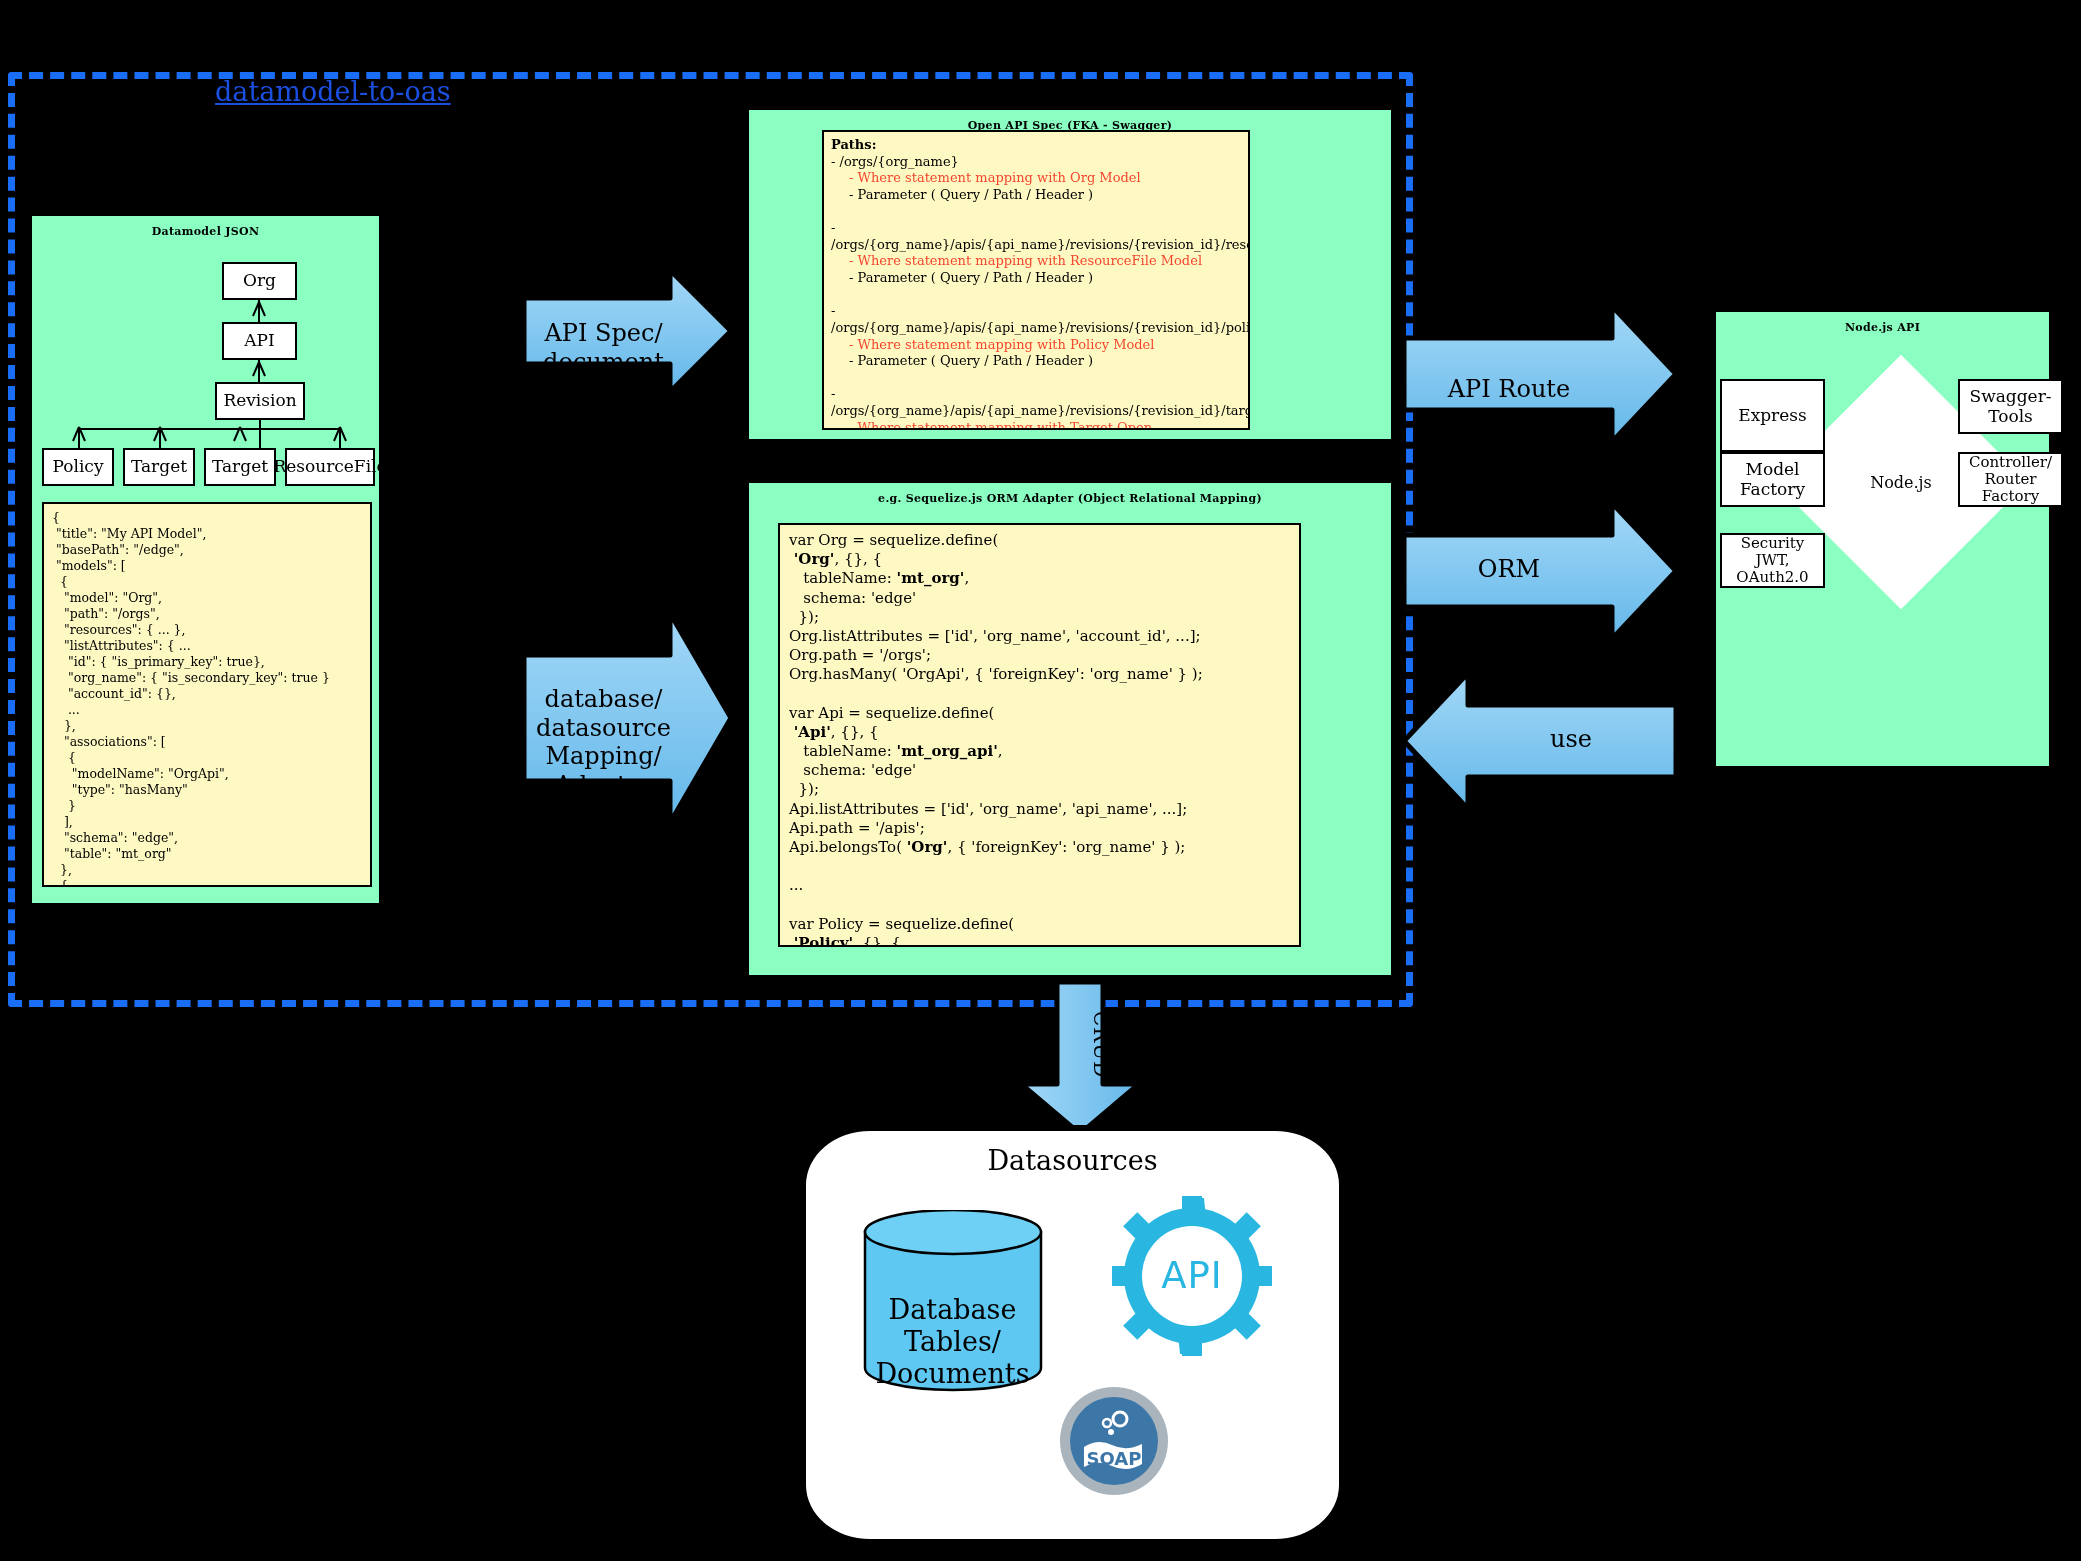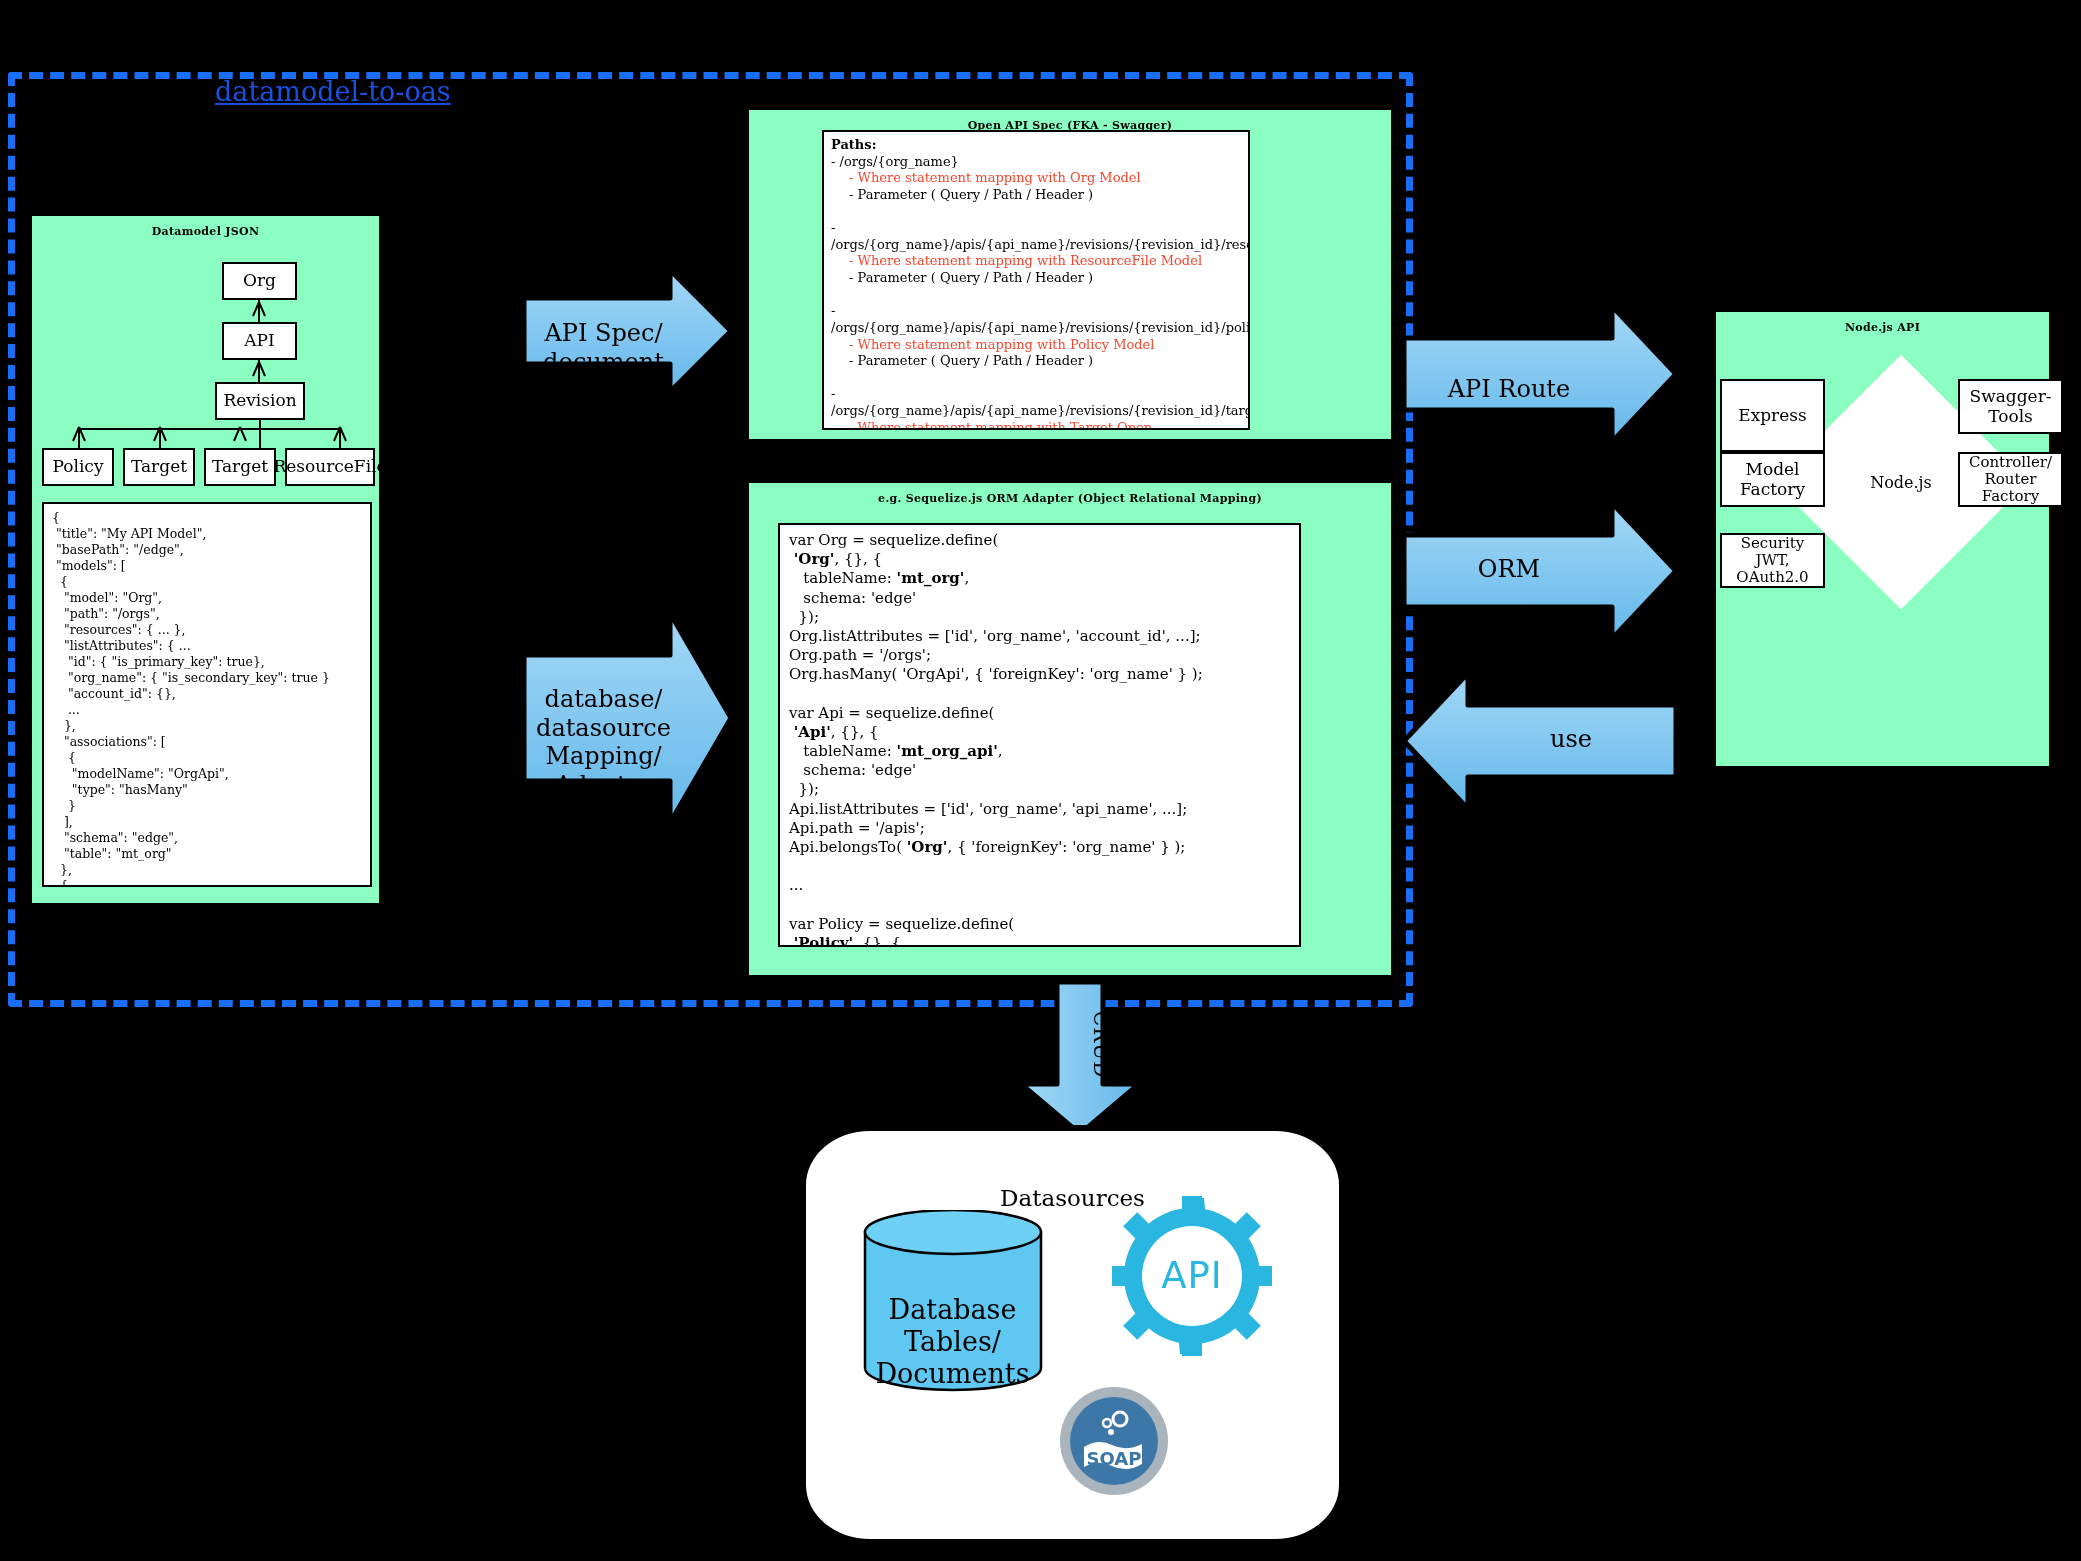--- a/index.html
+++ b/index.html
@@ -41,21 +41,21 @@
     box-shadow:9px 9px 0 0 rgba(0,0,0,0.95);
   }
   .panel-title{
     text-align:center;font-weight:bold;font-size:11px;color:#000;
     font-family:"DejaVu Serif", serif;
     padding-top:9px;letter-spacing:.3px;
   }
 
   
   .codebox{
-    position:absolute;background:#ffffff;border:2px solid #000;
+    position:absolute;background:#fef9c3;border:2px solid #000;
     box-sizing:border-box;overflow:hidden;
     font-family:"DejaVu Serif", serif;
     color:#000;
   }
   .codeline{white-space:pre;line-height:1.28;}
   .red{color:#f4462e;}
   .bold{font-weight:bold;}
 
   
   .mbox{
@@ -91,21 +91,21 @@
     font-family:"DejaVu Serif", serif;
   }
 
   
   .blob{
     position:absolute;background:#fff;border:6px solid #000;
     border-radius:70px/60px;box-sizing:border-box;
   }
   .blob-title{
     position:absolute;left:0;right:0;top:14px;text-align:center;
-    font-size:23px;color:#000;font-family:"DejaVu Serif", serif;margin-top:40px;
+    font-size:27px;color:#000;font-family:"DejaVu Serif", serif;
   }
   .cylinder{position:absolute;}
   .cyl-text{
     position:absolute;left:0;right:0;text-align:center;
     font-size:27px;line-height:1.18;color:#000;
     font-family:"DejaVu Serif", serif;
   }
   .api-gear{position:absolute;}
   .soap-icon{position:absolute;}
 </style>

